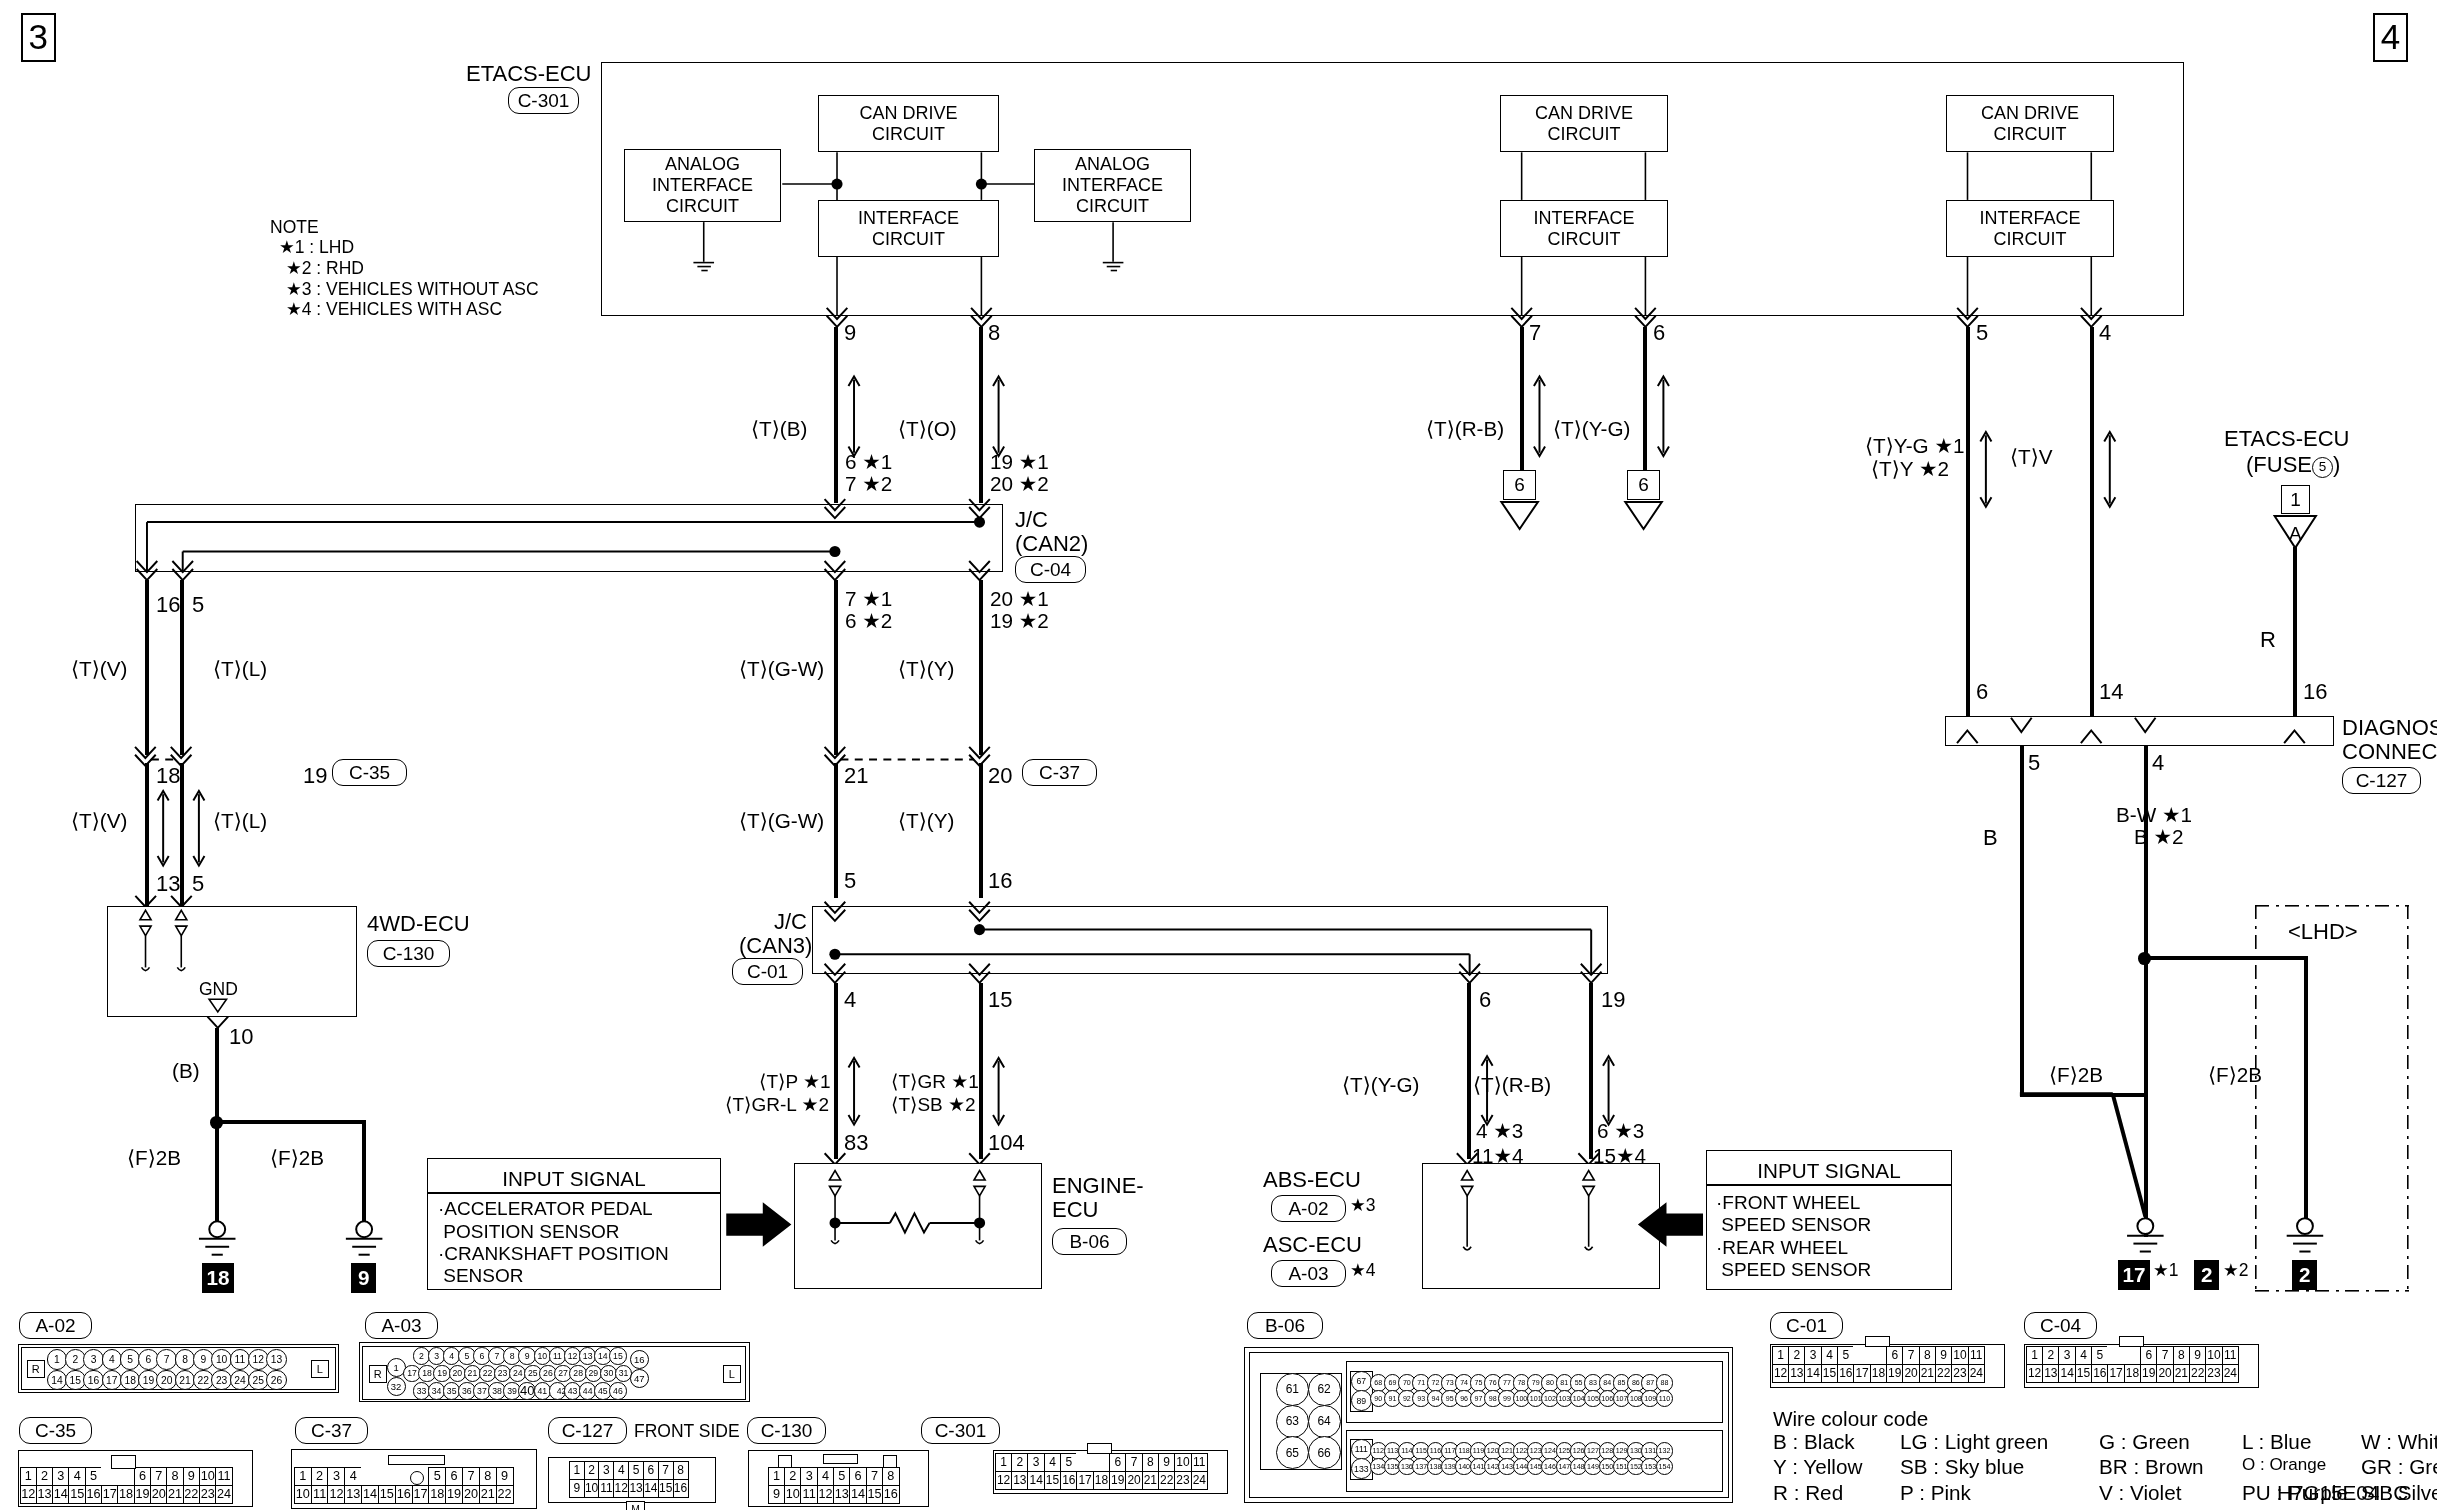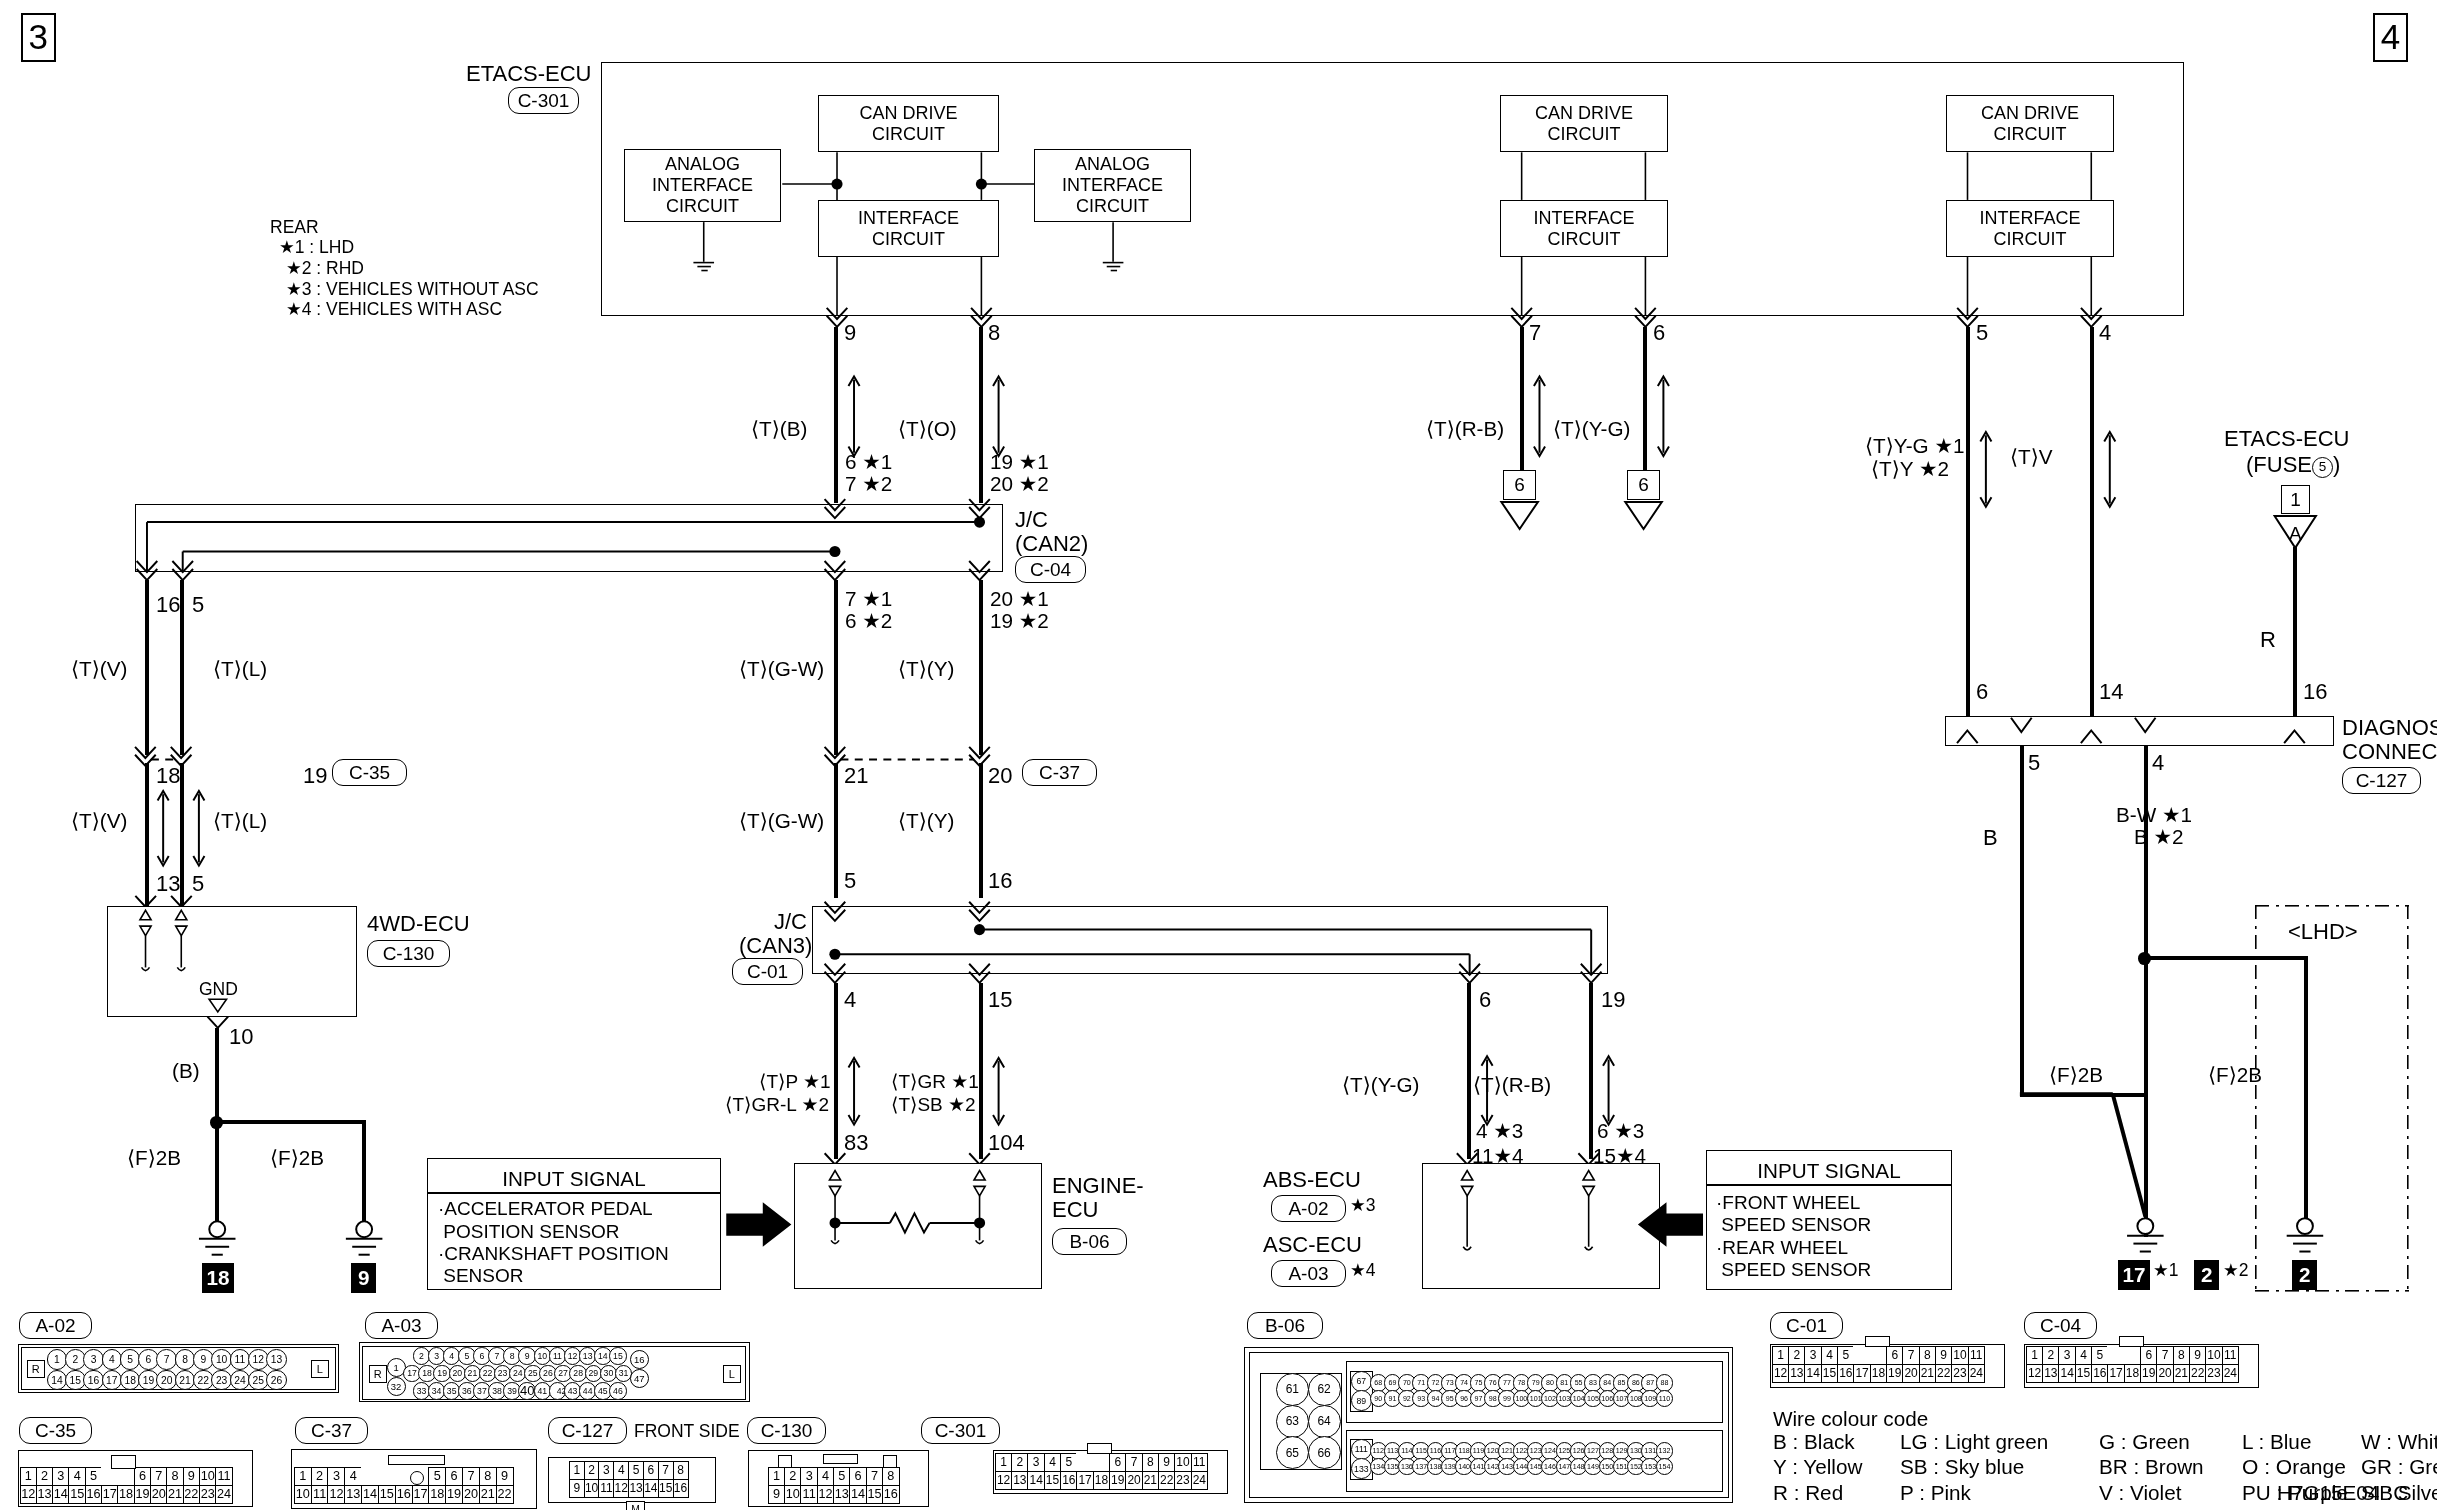--- a/index.html
+++ b/index.html
@@ -35,21 +35,21 @@
   svg{position:absolute;overflow:visible;}
 </style>
 </head>
 <body>
 
 <div id="page">
 
   <div class="page-num" style="left:20.7px;top:12.7px;width:35px;height:49px;">3</div>
   <div class="page-num" style="left:2373px;top:12.7px;width:35px;height:49px;">4</div>
 
-  <div class="txt t22" style="left:270px;top:218px;">REAR</div>
+  <div class="txt t22" style="left:270px;top:218px;">NOTE</div>
   <div class="txt t22" style="left:279px;top:238px;">★1 : LHD</div>
   <div class="txt t22" style="left:286px;top:259px;">★2 : RHD</div>
   <div class="txt t22" style="left:286px;top:280px;">★3 : VEHICLES WITHOUT ASC</div>
   <div class="txt t22" style="left:286px;top:300px;">★4 : VEHICLES WITH ASC</div>
 
   <div class="box" style="left:601px;top:62px;width:1583px;height:254px;"></div>
   <div class="txt t28" style="left:466px;top:62px;">ETACS-ECU</div>
   <div class="conn-pill" style="left:508px;top:87px;width:71px;height:27px;">C-301</div>
 
   <div class="lbl-box" style="left:624px;top:149px;width:157px;height:73px;font-size:18px;line-height:1.15;white-space:pre;">ANALOG
@@ -1031,21 +1031,21 @@
         <div style="width: 127px; font-size: 20.7px; white-space: nowrap;">B : Black</div>
         <div style="width: 199px; font-size: 20.7px; white-space: nowrap;">LG : Light green</div>
         <div style="width: 143px; font-size: 20.7px; white-space: nowrap;">G : Green</div>
         <div style="width: 119px; font-size: 20.7px; white-space: nowrap;">L : Blue</div>
         <div style="width: 127px; font-size: 20.7px; white-space: nowrap;">W : White</div>
       </div>
       <div style="display: flex; height: 25.4px;">
         <div style="width: 127px; font-size: 20.7px; white-space: nowrap;">Y : Yellow</div>
         <div style="width: 199px; font-size: 20.7px; white-space: nowrap;">SB : Sky blue</div>
         <div style="width: 143px; font-size: 20.7px; white-space: nowrap;">BR : Brown</div>
-        <div style="width: 119px; font-size: 21px; white-space: nowrap;">O : Orange</div>
+        <div style="width: 119px; font-size: 17px; white-space: nowrap;">O : Orange</div>
         <div style="width: 127px; font-size: 20.7px; white-space: nowrap;">GR : Grey</div>
       </div>
       <div style="display: flex; height: 25.4px;">
         <div style="width: 127px; font-size: 20.7px; white-space: nowrap;">R : Red</div>
         <div style="width: 199px; font-size: 20.7px; white-space: nowrap;">P : Pink</div>
         <div style="width: 143px; font-size: 20.7px; white-space: nowrap;">V : Violet</div>
         <div style="width: 119px; font-size: 20.7px; white-space: nowrap;">PU : Purple</div>
         <div style="width: 127px; font-size: 20.7px; white-space: nowrap;">SI : Silver</div>
       </div>
     </div>

